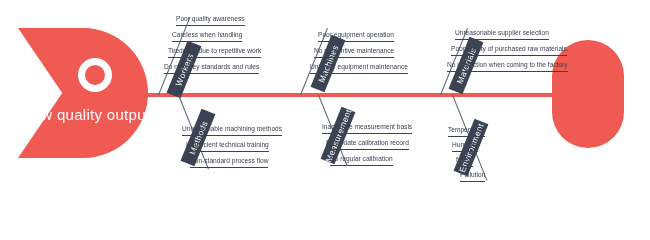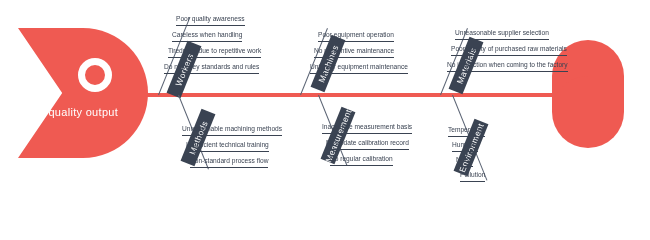--- a/index.html
+++ b/index.html
@@ -35,21 +35,21 @@
     width:34px; height:34px;
     border:7px solid #ffffff;
     border-radius:50%;
     box-sizing:border-box;
   }
   .head-label{
     position:absolute;
     left:6px; top:78px;
     width:122px;
     color:#ffffff;
-    font-size:11px;
+    font-size:15px;
     letter-spacing:.3px;
     white-space:nowrap;
   }
 
   
   .tail{position:absolute; left:552px; top:40px; width:100px; height:110px;}
   .lobe{position:absolute; width:72px; height:72px; background:#ef5a52;}
   .lobe-top{left:0; top:0; border-radius:50% 50% 50% 0;}
   .lobe-bot{left:0; top:36px; border-radius:50% 0 50% 50%;}
 

